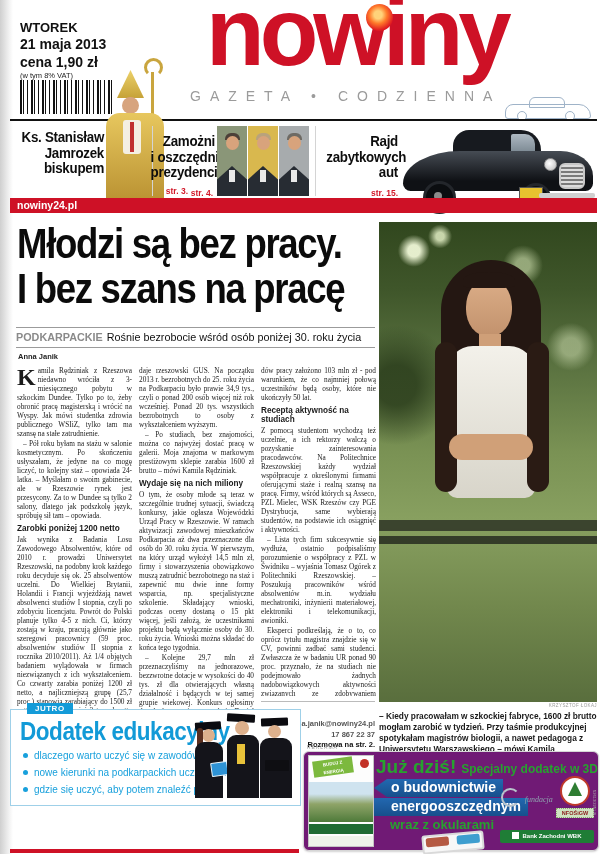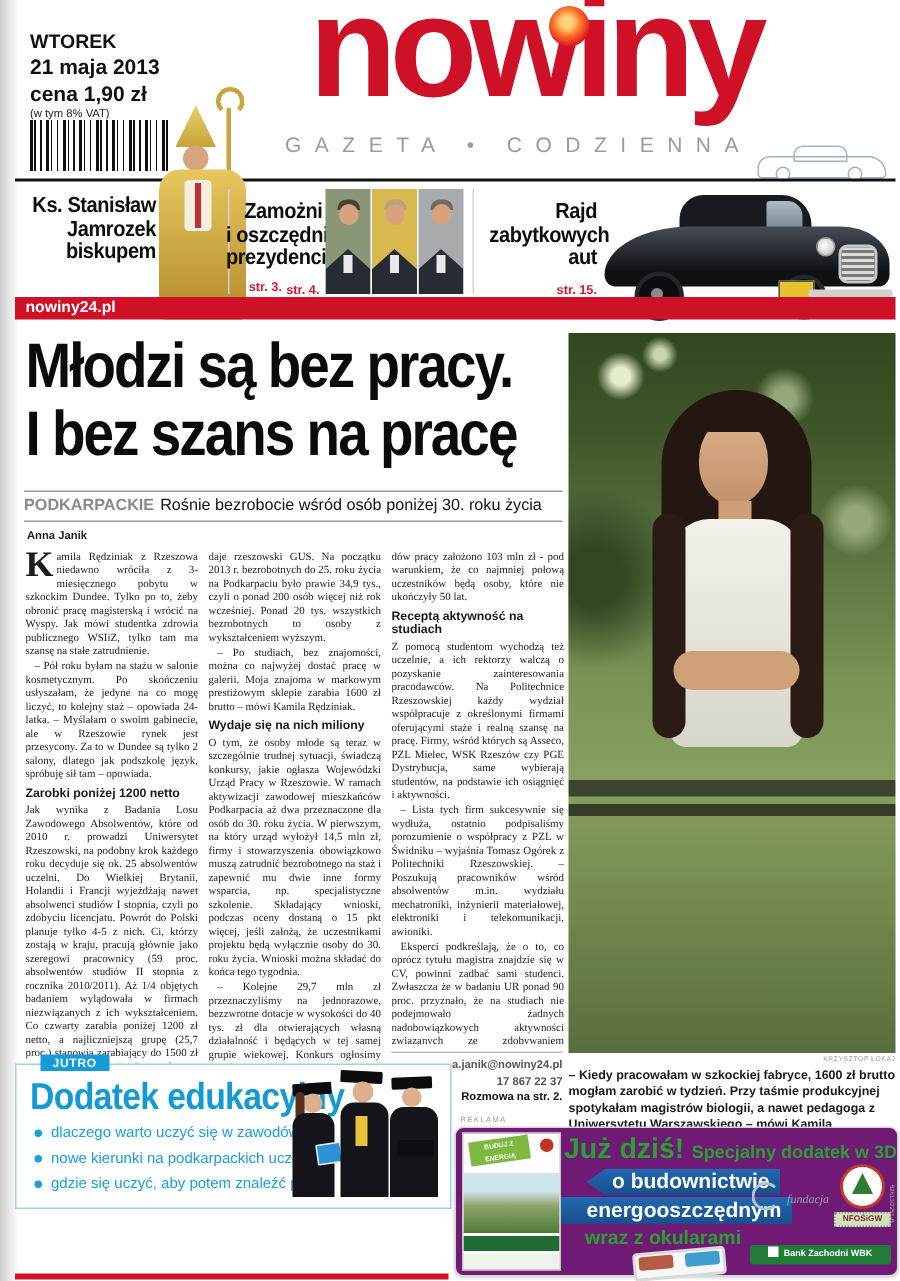--- a/index.html
+++ b/index.html
@@ -70,21 +70,21 @@
           padding:3px 0 4px;font-size:10.8px;white-space:nowrap;}
   .kicker .tag{font-weight:bold;color:#8a8a8a;margin-right:4px;}
   .byline{left:18px;top:352px;font-size:7.5px;font-weight:bold;color:#222;}
   .col{top:366px;width:115px;font-family:"Liberation Serif",serif;font-size:7.3px;line-height:9px;
        text-align:justify;color:#1b1b1b;overflow:hidden;hyphens:auto;}
   .col p{margin:0 0 1px;text-indent:6px;}
   .col p.ni{text-indent:0;}
   .col .sh{font-family:"Liberation Sans",sans-serif;font-weight:bold;font-size:8.2px;margin:4px 0 2px;text-indent:0;text-align:left;}
   .dropcap{float:left;font-size:24px;line-height:20px;font-weight:bold;padding:1px 2px 0 0;}
   .contact{left:261px;top:701px;width:114px;text-align:right;font-weight:bold;font-size:7.5px;line-height:10.5px;
-           border-top:1px solid #bbb;padding-top:3px;}
+           border-top:1px solid #bbb;padding-top:17px;}
   .contact .c1{color:#555;}
   .contact .c2{color:#111;}
   
   .lead-photo{left:379px;top:222px;width:218px;height:480px;overflow:hidden;background:
     radial-gradient(circle at 16% 6%, rgba(238,246,214,.95) 0 6px, transparent 16px),
     radial-gradient(circle at 28% 3%, rgba(226,238,196,.85) 0 4px, transparent 12px),
     radial-gradient(circle at 66% 9%, rgba(210,226,178,.6) 0 7px, transparent 20px),
     radial-gradient(circle at 88% 26%, rgba(214,228,184,.5) 0 9px, transparent 24px),
     radial-gradient(circle at 8% 34%, rgba(40,58,26,.8) 0 20px, transparent 60px),
     linear-gradient(180deg,#31471e 0%,#3f562a 14%,#5a7240 30%,#7a9254 48%,#88a060 62%,#72884d 80%,#596e3d 100%);}
@@ -126,21 +126,21 @@
   .cov-dot{right:4px;top:3px;width:9px;height:9px;border-radius:50%;background:#c23227;position:absolute;}
   .cov-ph{left:0;top:26px;width:64px;height:40px;background:linear-gradient(180deg,#cfe3ef 0 30%,#8fa468 55%,#4e7a3a);}
   .cov-bar{left:0;top:68px;width:64px;height:10px;background:#1f6b33;}
   .cov-b2{left:0;top:80px;width:64px;height:10px;background:#eef3ea;}
   .ad-head{left:72px;top:4px;white-space:nowrap;}
   .ad-head .h1{font-size:19px;font-weight:900;color:#27a22f;}
   .ad-head .h2{font-size:12px;font-weight:bold;color:#27a22f;margin-left:5px;}
   .ribbon{left:70px;top:27px;}
   .rib{background:linear-gradient(#2268b0,#174f8c);color:#fff;font-weight:bold;font-size:14px;line-height:17px;
        padding:0 7px 1px 17px;width:max-content;}
-  .rib1{clip-path:polygon(13px 0,100% 0,100% 100%,13px 100%,0 50%);margin-left:17px;}
+  .rib1{clip-path:polygon(13px 0,100% 0,100% 100%,13px 100%,0 50%);}
   .rib2{margin-top:1px;}
   .ad-tail{left:86px;top:65px;font-size:13px;font-weight:900;color:#27a22f;white-space:nowrap;}
   .glasses{left:118px;top:81px;width:58px;height:15px;border:2px solid #d9d9d9;border-radius:3px;
            background:#f7f7f7;transform:rotate(-5deg);}
   .lens{top:1px;width:23px;height:9px;border-radius:2px;position:absolute;}
   .lensL{left:2px;background:#b55a43;}
   .lensR{right:2px;background:#3e9ecf;}
   .found{left:196px;top:36px;width:54px;text-align:center;}
   .found .ring{display:inline-block;width:15px;height:15px;border:2px solid #b8c4cc;border-radius:50%;
                border-right-color:transparent;vertical-align:middle;}

